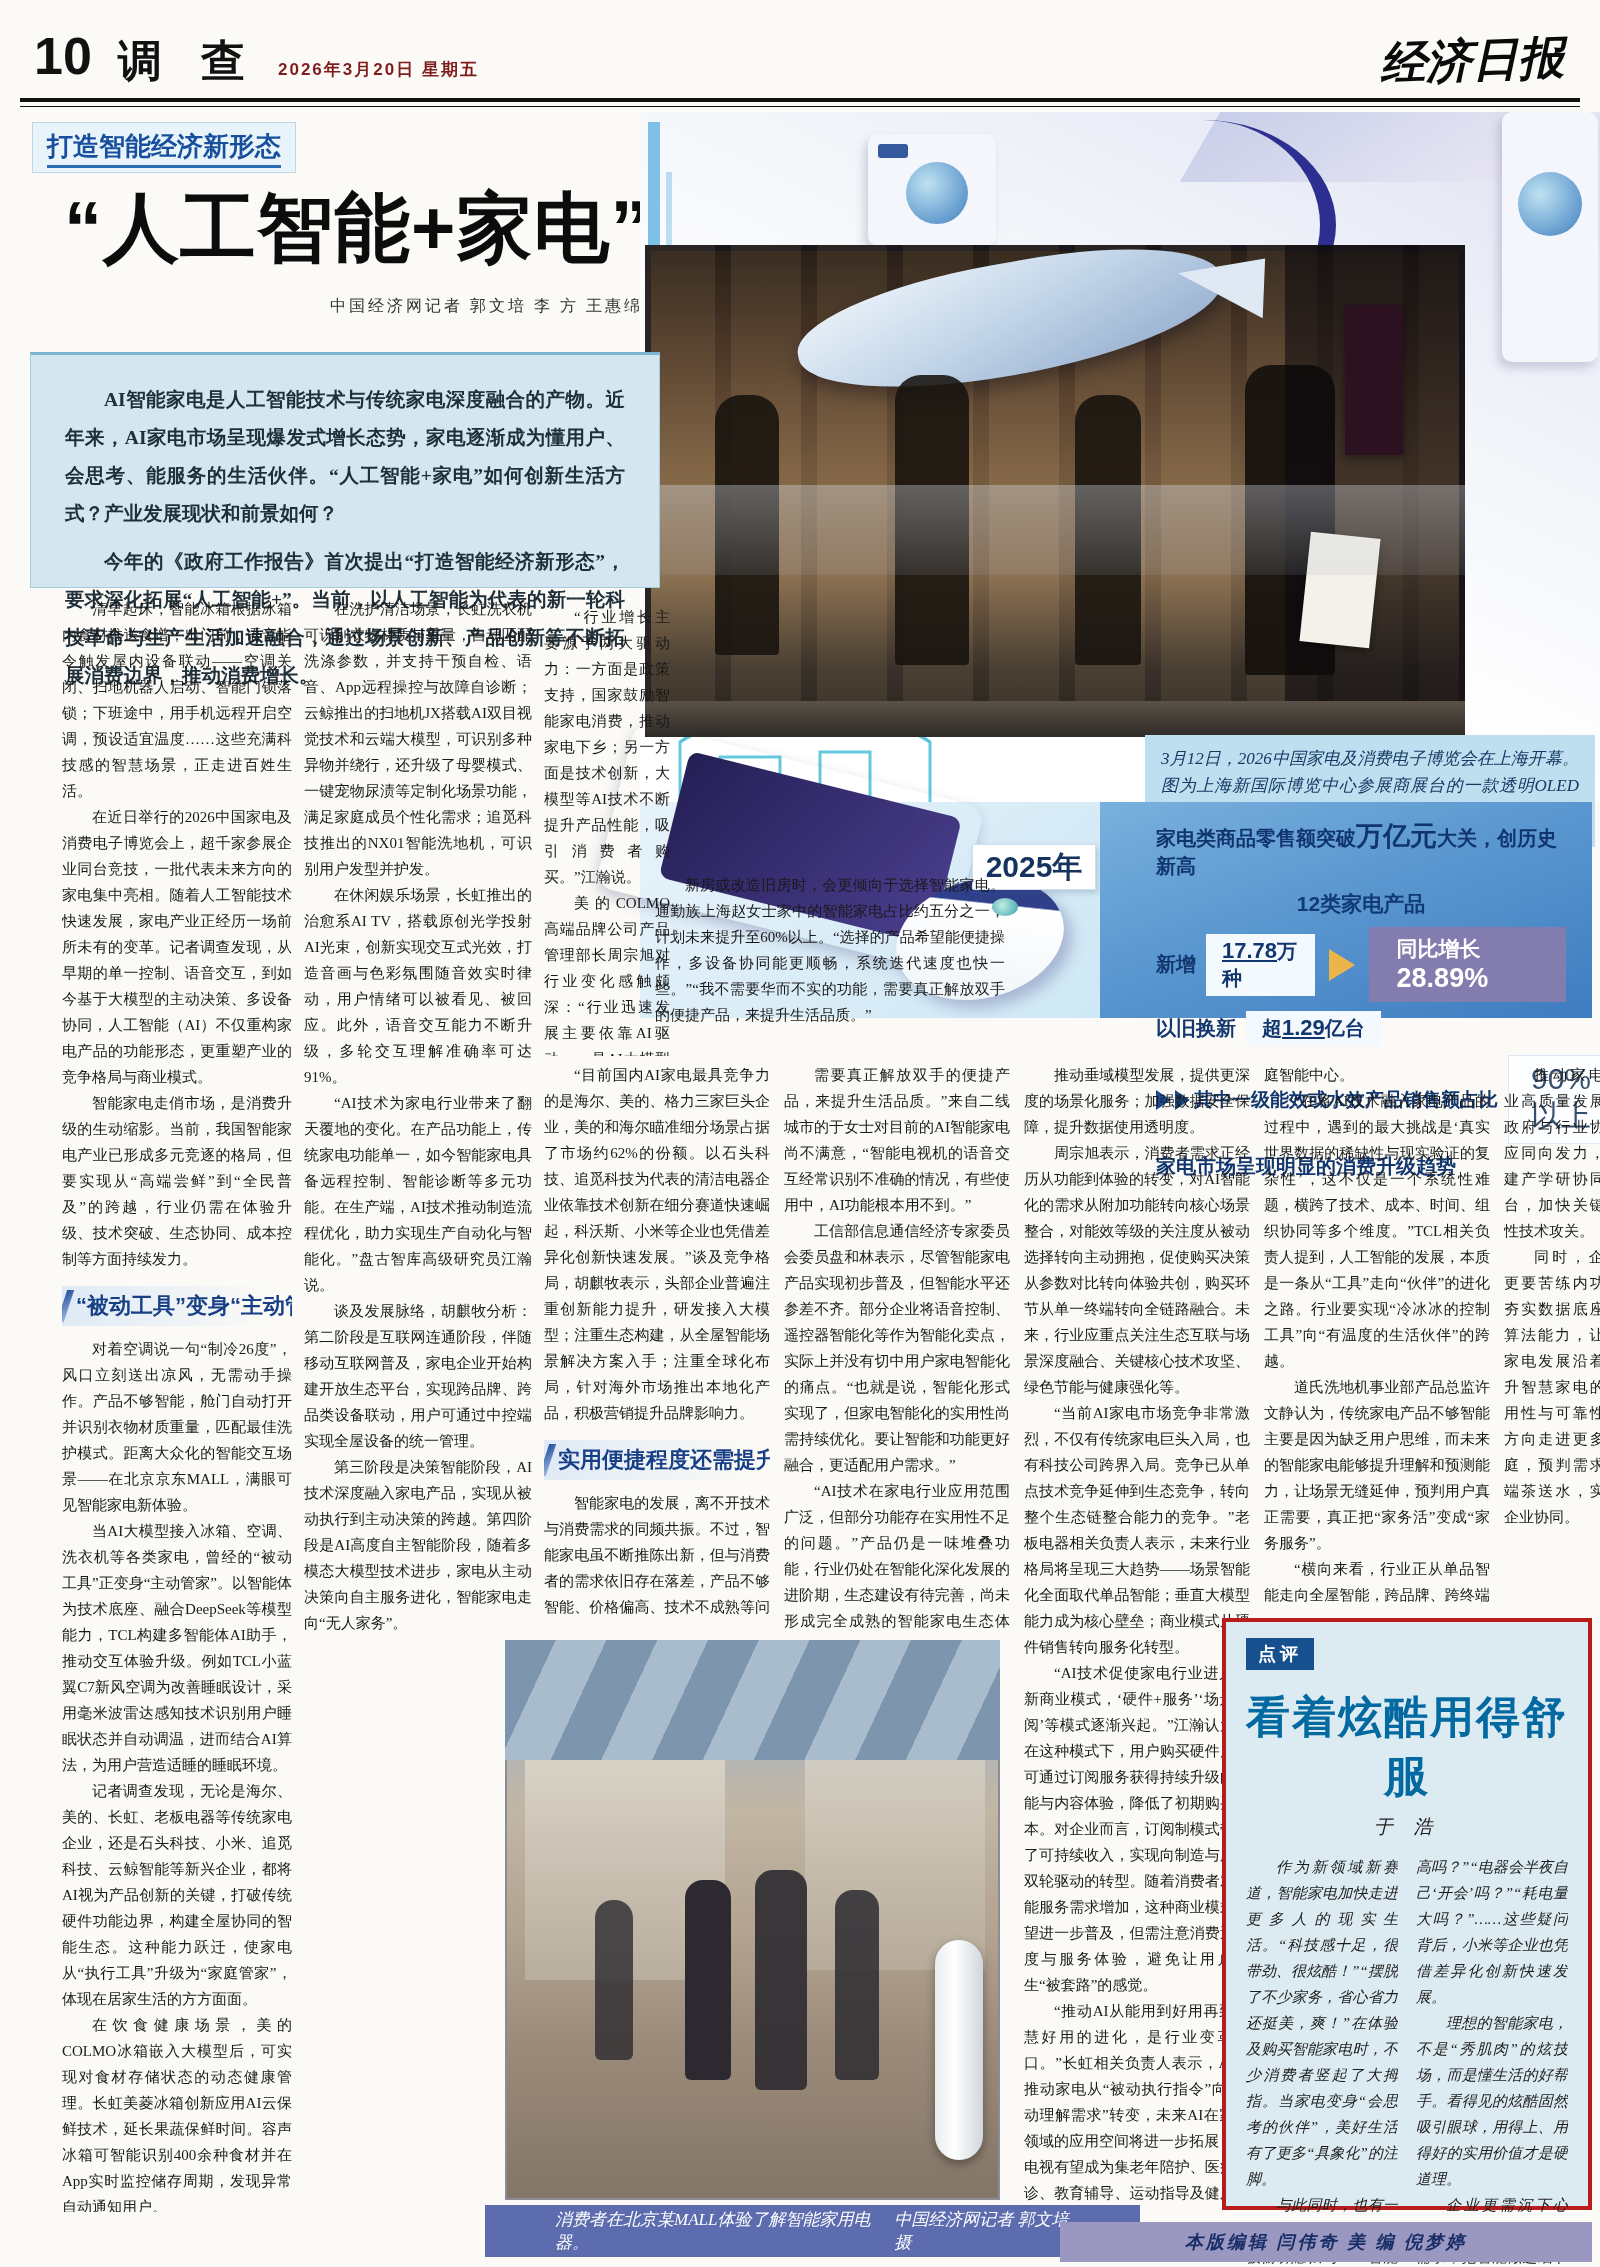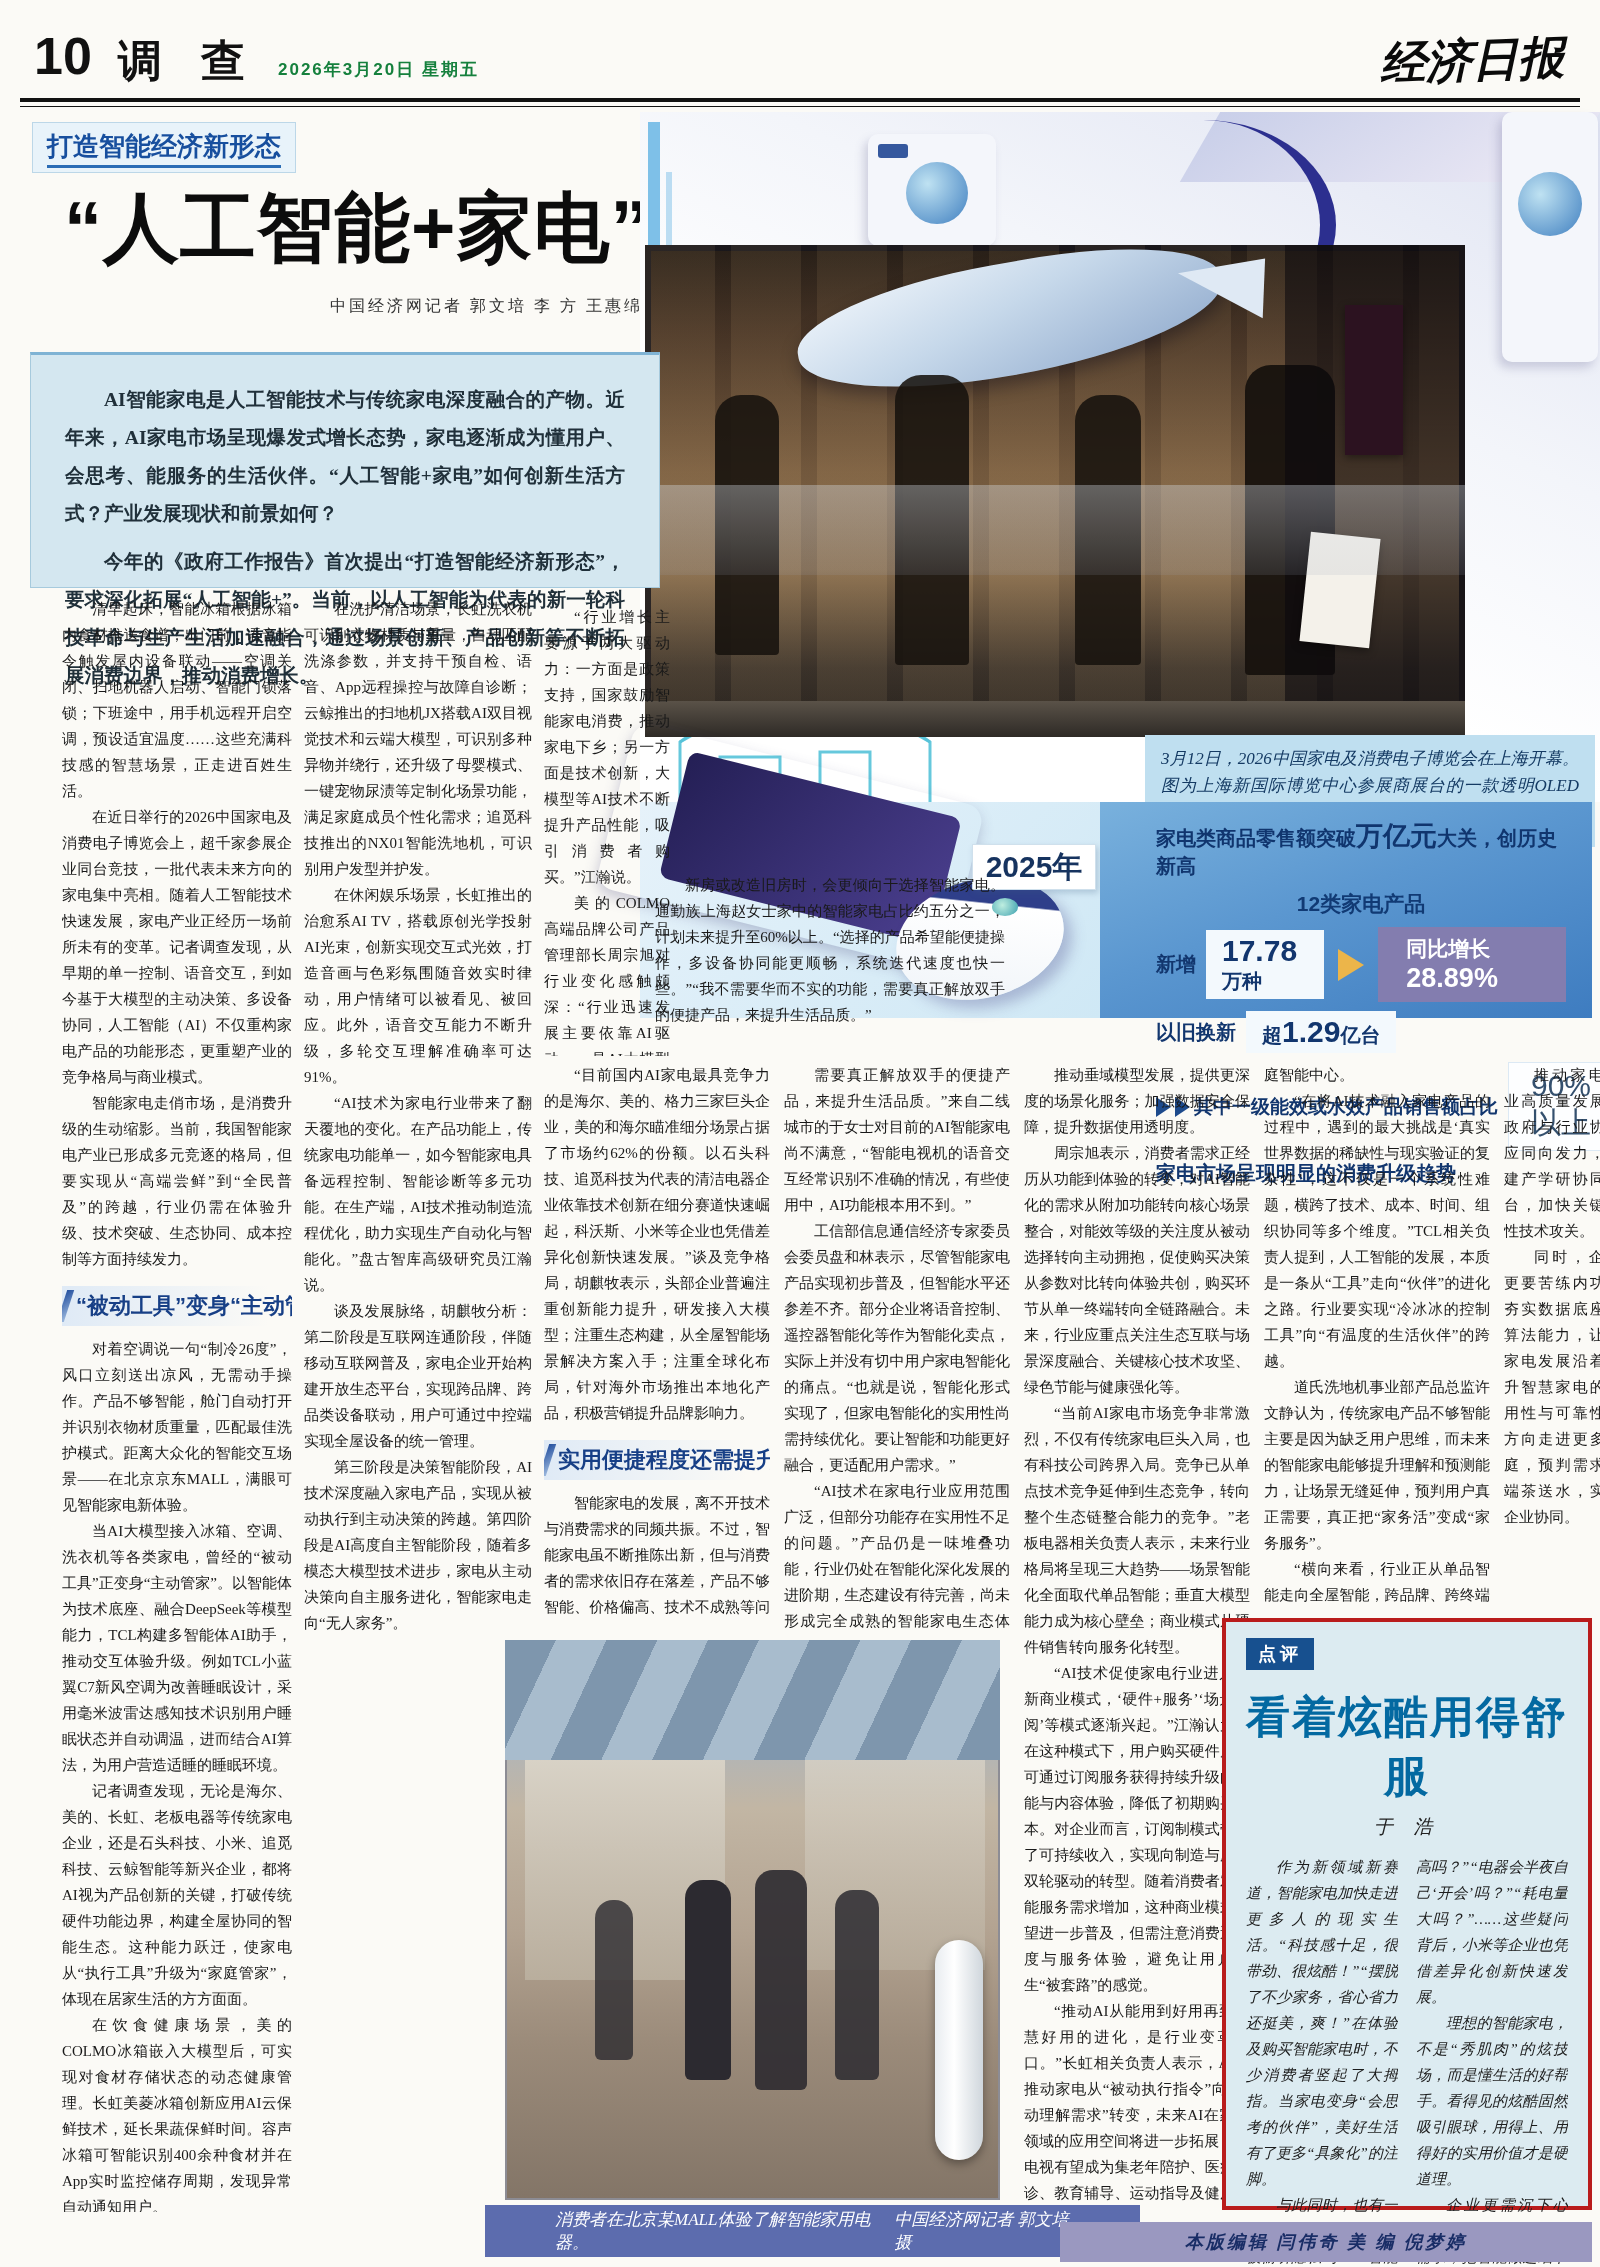--- a/index.html
+++ b/index.html
@@ -2,21 +2,21 @@
 <html><head>
 <meta charset="utf-8">
 <style>
   html,body{margin:0;padding:0;}
   body{width:1600px;height:2267px;position:relative;background:#fbfaf6;overflow:hidden;
        font-family:"Liberation Serif","DejaVu Serif",serif;color:#1b1b1b;}
   .abs{position:absolute;}
   
   .pageno{font:bold 52px "Liberation Sans",sans-serif;color:#111;}
   .section{font:bold 44px "Liberation Serif",serif;letter-spacing:14px;color:#111;}
-  .dateline{font:bold 17px "Liberation Sans",sans-serif;color:#15803d;letter-spacing:2px;}
+  .dateline{font:bold 17px "Liberation Sans",sans-serif;color:#7f1d1d;letter-spacing:2px;}
   .masthead{font:bold italic 46px "Liberation Serif",serif;color:#0a0a0a;transform:rotate(-2deg);}
   .dblrule{border-top:4px solid #121212;border-bottom:1px solid #121212;height:4px;}
   .kicker{background:#e8f3fa;border:1px solid #bcd7e8;padding:6px 14px 8px;
           font:bold 26px "Liberation Sans",sans-serif;color:#174f9e;}
   .kicker span{border-bottom:3px solid #2a6cb5;padding-bottom:4px;}
   .headline{font:bold 76px "Liberation Sans",sans-serif;color:#0c0c0c;letter-spacing:1px;white-space:nowrap;}
   .byline{font:16px "Liberation Serif",serif;color:#333;letter-spacing:3px;}
   
   .introbox{background:#d4e7f0;border:1px solid #a6cadd;border-top:3px solid #7fb3d4;
             padding:26px 34px;box-sizing:border-box;}
@@ -67,21 +67,21 @@
            transform:rotate(14deg);box-shadow:0 6px 14px rgba(80,80,130,.3);}
   .tabscreen{position:absolute;background:linear-gradient(120deg,#241f55,#4b3f8f);border-radius:10px;}
   .info-panel{background:linear-gradient(160deg,#79b1dd 0%,#5b97d0 45%,#3e7cc0 100%);
               padding:20px 26px 14px 56px;box-sizing:border-box;font-family:"Liberation Sans",sans-serif;}
   .info-title{font:bold 20px/28px "Liberation Sans",sans-serif;color:#10356e;}
   .info-title b{font-size:27px;}
   .info-cat{font:bold 21px "Liberation Sans",sans-serif;color:#113a74;text-align:center;margin:10px 0 8px;}
   .info-row{display:flex;align-items:center;margin:9px 0;}
   .info-label{font:bold 20px "Liberation Sans",sans-serif;color:#12366e;margin-right:10px;white-space:nowrap;}
   .valbox{background:#f3f9fd;padding:4px 16px;font:bold 20px "Liberation Sans",sans-serif;color:#12366e;}
-  .valbox b{font-size:30px;}
+  .valbox b{font-size:22px;text-decoration:underline;}
   .arrow-gold{width:0;height:0;border-top:16px solid transparent;border-bottom:16px solid transparent;
               border-left:26px solid #ecb54a;margin:0 14px;}
   .badge-purple{background:#837daf;color:#fff;padding:8px 28px;font:bold 21px "Liberation Sans",sans-serif;}
   .badge-purple b{font-size:27px;}
   .tri{width:0;height:0;border-top:10px solid transparent;border-bottom:10px solid transparent;
        border-left:15px solid #1d4a8c;margin-right:4px;}
   .bigvalbox{background:#fdfeff;border:1px solid #dce9f4;padding:6px 22px;
              font:30px "Liberation Sans",sans-serif;color:#34506e;}
   .info-note{font:bold 20px "Liberation Sans",sans-serif;color:#12366e;margin-top:8px;}
   

